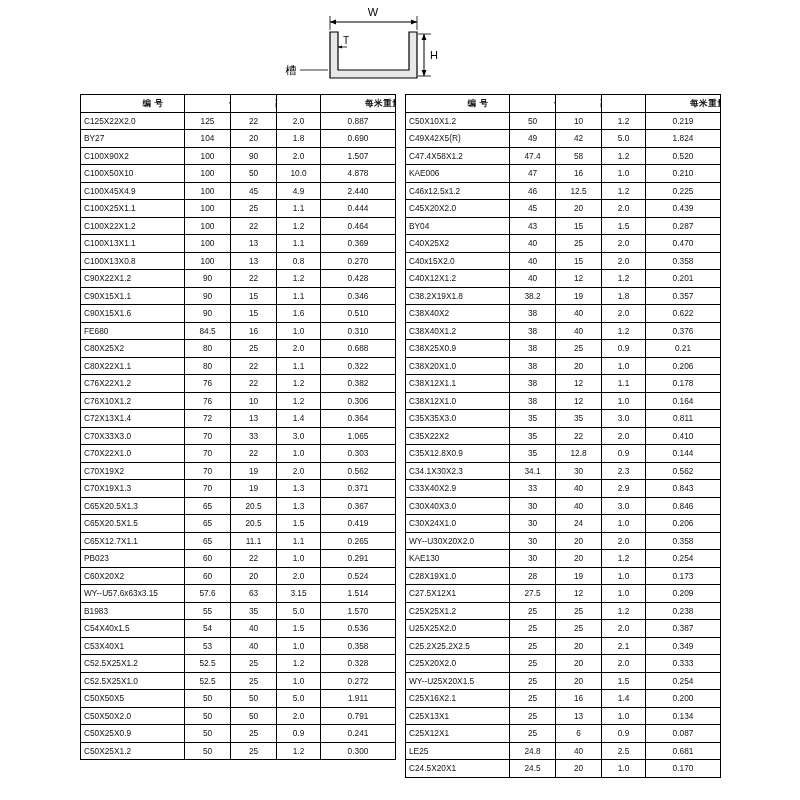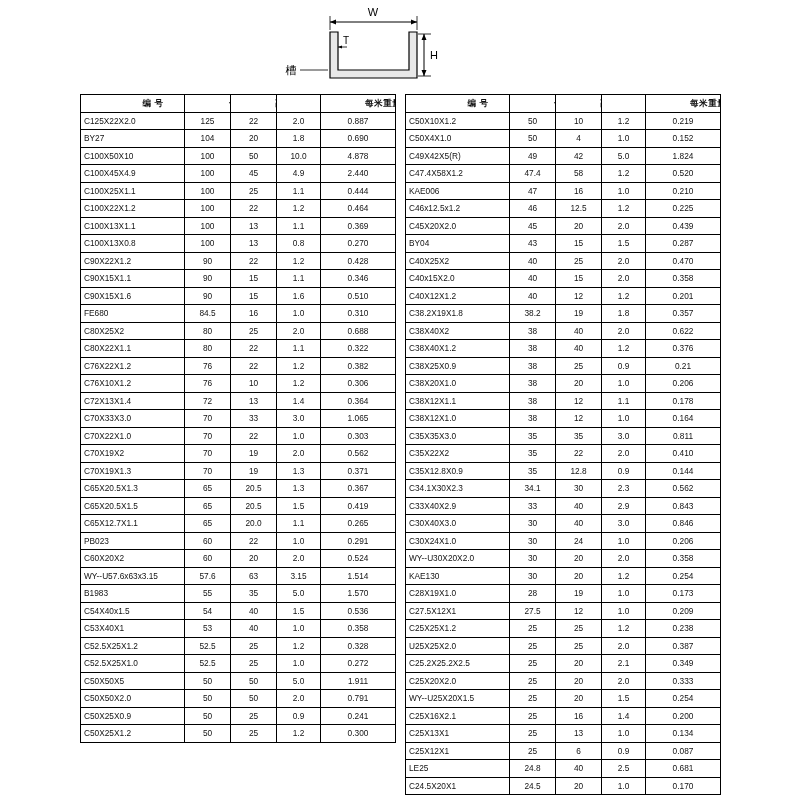--- a/index.html
+++ b/index.html
@@ -134,20 +134,27 @@
             <td class="c4">0.887</td>
           </tr>
           <tr>
             <td class="c0">BY27</td>
             <td class="c1">104</td>
             <td class="c2">20</td>
             <td class="c3">1.8</td>
             <td class="c4">0.690</td>
           </tr>
           <tr>
+            <td class="c0">C100X90X2</td>
+            <td class="c1">100</td>
+            <td class="c2">90</td>
+            <td class="c3">2.0</td>
+            <td class="c4">1.507</td>
+          </tr>
+          <tr>
             <td class="c0">C100X50X10</td>
             <td class="c1">100</td>
             <td class="c2">50</td>
             <td class="c3">10.0</td>
             <td class="c4">4.878</td>
           </tr>
           <tr>
             <td class="c0">C100X45X4.9</td>
             <td class="c1">100</td>
             <td class="c2">45</td>
@@ -283,21 +290,21 @@
           <tr>
             <td class="c0">C65X20.5X1.5</td>
             <td class="c1">65</td>
             <td class="c2">20.5</td>
             <td class="c3">1.5</td>
             <td class="c4">0.419</td>
           </tr>
           <tr>
             <td class="c0">C65X12.7X1.1</td>
             <td class="c1">65</td>
-            <td class="c2">20.0</td>
+            <td class="c2">11.1</td>
             <td class="c3">1.1</td>
             <td class="c4">0.265</td>
           </tr>
           <tr>
             <td class="c0">PB023</td>
             <td class="c1">60</td>
             <td class="c2">22</td>
             <td class="c3">1.0</td>
             <td class="c4">0.291</td>
           </tr>
@@ -402,27 +409,20 @@
       </thead>
       <tbody id="right-body">
           <tr>
             <td class="c0">C50X10X1.2</td>
             <td class="c1">50</td>
             <td class="c2">10</td>
             <td class="c3">1.2</td>
             <td class="c4">0.219</td>
           </tr>
           <tr>
-            <td class="c0">C50X4X1.0</td>
-            <td class="c1">50</td>
-            <td class="c2">4</td>
-            <td class="c3">1.0</td>
-            <td class="c4">0.152</td>
-          </tr>
-          <tr>
             <td class="c0">C49X42X5(R)</td>
             <td class="c1">49</td>
             <td class="c2">42</td>
             <td class="c3">5.0</td>
             <td class="c4">1.824</td>
           </tr>
           <tr>
             <td class="c0">C47.4X58X1.2</td>
             <td class="c1">47.4</td>
             <td class="c2">58</td>

